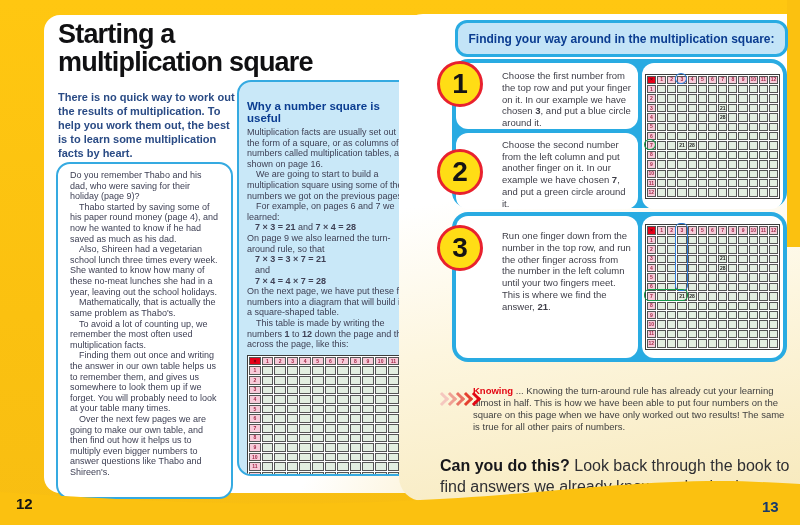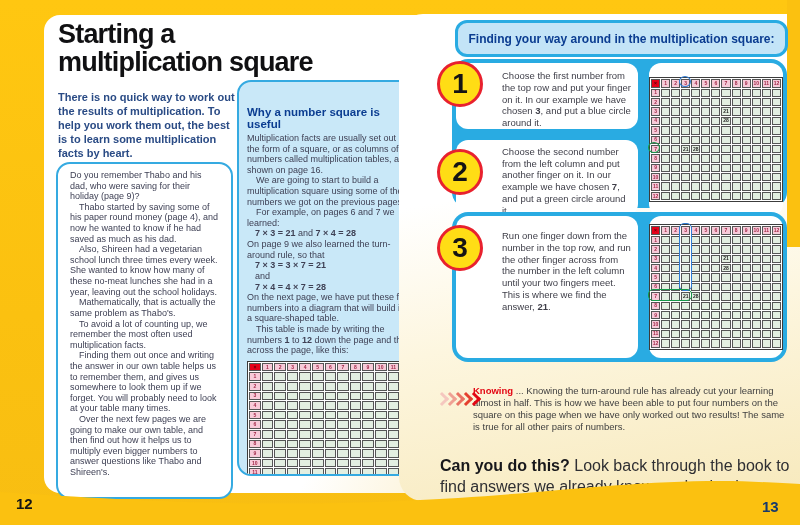--- a/index.html
+++ b/index.html
@@ -13,35 +13,35 @@
   .title{position:absolute;left:14px;top:6px;width:372px;margin:0;
     font-size:27px;line-height:1.03;letter-spacing:-0.8px;color:#101012;font-weight:bold;}
   .intro{position:absolute;left:14px;top:75px;width:182px;margin:0;
     font-size:11px;font-weight:bold;line-height:1.28;color:#2A4B85;}
   .story-box{position:absolute;left:12px;top:147px;width:177px;height:337px;box-sizing:border-box;
     background:#fff;border:2.5px solid #35AAE1;border-radius:14px;padding:6px 12px;overflow:hidden;}
   .bp{margin:0;font-size:9px;line-height:1.18;color:#3F4155;}
   .bp.indent{text-indent:9px;}
   .bp.eq{margin-left:8px;}
   .why-box{position:absolute;left:193px;top:65px;width:187px;height:396px;box-sizing:border-box;
-    background:#C9E8F8;border:2.5px solid #35AAE1;border-radius:14px;padding:24px 8px;overflow:hidden;}
+    background:#C9E8F8;border:2.5px solid #35AAE1;border-radius:14px;padding:18px 8px;overflow:hidden;}
   .why-head{margin:0 0 3px 0;font-size:11.5px;color:#0B3D91;font-weight:bold;}
   .grid-mid{margin-top:5px;}
 
   
   .page-right{position:absolute;left:399px;top:14px;width:401px;height:487px;
     background:linear-gradient(170deg,#ffffff 35%,#FDF6DF 62%,#F7E9BC 100%);
     border-radius:24px 0 0 24px;}
   .yellow-notch{position:absolute;left:787px;top:0;width:13px;height:247px;background:#FBC110;}
   .rheader{position:absolute;left:455px;top:20px;width:333px;height:37px;box-sizing:border-box;
     background:#C3E4F7;border:3px solid #29ABE2;border-radius:12px;
     display:flex;align-items:center;justify-content:center;
     font-weight:bold;font-size:12px;color:#0B3D91;}
   .panel{position:absolute;background:#29ABE2;border-radius:16px;padding:4px;box-sizing:border-box;
-    display:grid;gap:11px;}
+    display:grid;gap:4px;}
   .panel1{left:452px;top:59px;width:335px;height:149px;grid-template-columns:182px 1fr;grid-template-rows:1fr 1fr;}
   .panel2{left:452px;top:212px;width:335px;height:150px;grid-template-columns:182px 1fr;}
   .pcell{background:#fff;border-radius:12px;position:relative;}
   .p1-s1{grid-area:1/1/2/2;}
   .p1-s2{grid-area:2/1/3/2;}
   .p1-g{grid-area:1/2/3/3;}
   .step-text{font-size:9.5px;line-height:1.24;color:#3E3E48;padding:7px 6px 0 46px;box-sizing:border-box;}
   .p1-s2.step-text{padding-top:6px;}
   .panel2 .step-text{padding-top:14px;}
   .gcell{display:flex;align-items:center;justify-content:center;}

